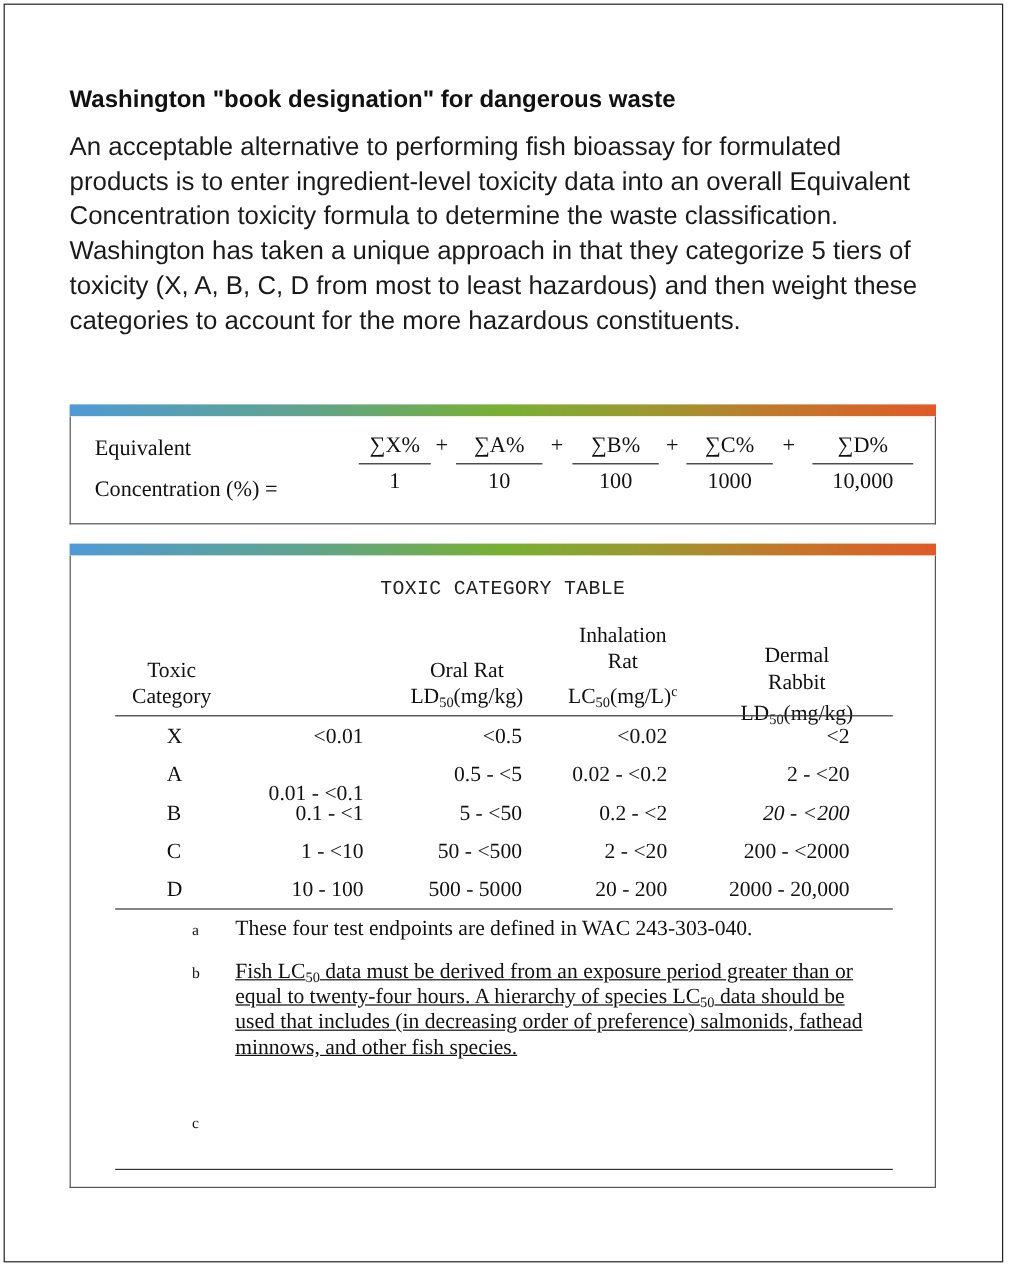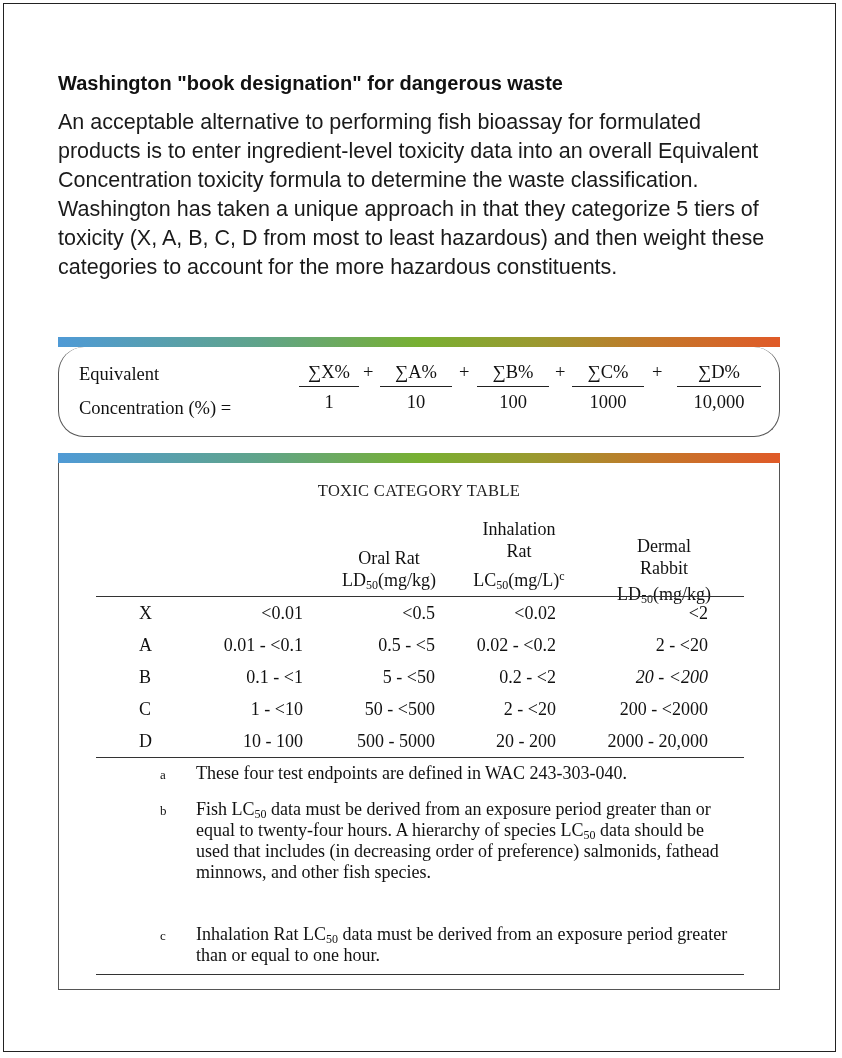--- a/index.html
+++ b/index.html
@@ -21,31 +21,31 @@
     .grad {
       position: absolute; left: 58px; width: 722px; height: 10px;
       background: linear-gradient(to right, #4f9ad6 0%, #60a48a 28%, #78b032 50%, #9a9a30 66%, #c2782a 82%, #e05a28 100%);
     }
     .box {
       position: absolute; left: 58px; width: 722px; box-sizing: border-box;
       border: 1.5px solid #555; border-top: none; background: #fff;
     }
     .serif { font-family: "Liberation Serif", serif; color: #111; }
     
-    .formula { top: 347px; height: 90px; border-radius: 26px; }
+    .formula { top: 347px; height: 90px; }
     .f-label { position: absolute; left: 20px; font-size: 18.5px; }
     .frac { position: absolute; text-align: center; font-size: 18.5px; }
     .frac .num { display: block; border-bottom: 1.5px solid #222; padding-bottom: 3px; }
     .frac .den { display: block; padding-top: 5px; }
     .plus { position: absolute; top: 15px; font-size: 18.5px; }
     
     .tbox { top: 463px; height: 527px; }
     .tcaption {
       position: absolute; left: 0; width: 100%; top: 18px; text-align: center;
-      font-family: Liberation Serif, serif; font-size: 16.5px; color: #222; letter-spacing: 0.3px;
+      font-family: Liberation Mono, monospace; font-size: 16.5px; color: #222; letter-spacing: 0.3px;
     }
     .th { position: absolute; font-size: 18px; text-align: center; line-height: 22px; }
     .rule { position: absolute; left: 37px; width: 648px; height: 0; border-top: 1.5px solid #333; }
     .cell { position: absolute; font-size: 18px; white-space: nowrap; }
     .cell.r { text-align: right; }
     .fn-mark { position: absolute; left: 101px; font-size: 13px; }
     .fn-text { position: absolute; left: 137px; width: 540px; font-size: 18px; line-height: 21px; }
     sub { font-size: 12px; vertical-align: -3px; line-height: 0; }
     sup { font-size: 12px; vertical-align: 6px; line-height: 0; }
   </style>
@@ -90,20 +90,24 @@
   <span class="frac" style="left:618px; width:84px; top:15px;">
     <span class="num">∑D%</span>
     <span class="den">10,000</span>
   </span>
 </div>
 
 <div class="grad" style="top:453px;"></div>
 <div class="box tbox serif">
   <div class="tcaption">TOXIC CATEGORY TABLE</div>
 
+  <div class="th" style="left:40px; width:88px; top:84px;">
+    <div>Toxic</div>
+    <div>Category</div>
+  </div>
   <div class="th" style="left:265px; width:130px; top:84px;">
     <div>Oral Rat</div>
     <div><span>LD</span><sub>50</sub><span>(mg/kg)</span></div>
   </div>
   <div class="th" style="left:395px; width:130px; top:55px;">
     <div>Inhalation</div>
     <div>Rat</div>
     <div style="margin-top:7px;"><span>LC</span><sub>50</sub><span>(mg/L)</span><sup>c</sup></div>
   </div>
   <div class="th" style="left:530px; width:150px; top:60px;margin-top:12px;">
@@ -116,21 +120,21 @@
 
   <div>
     <span class="cell" style="left:80px; top:140px;">X</span>
     <span class="cell r" style="right:476px; top:140px;">&lt;0.01</span>
     <span class="cell r" style="right:344px; top:140px;">&lt;0.5</span>
     <span class="cell r" style="right:223px; top:140px;">&lt;0.02</span>
     <span class="cell r" style="right:71px; top:140px;">&lt;2</span>
   </div>
   <div>
     <span class="cell" style="left:80px; top:172px;">A</span>
-    <span class="cell r" style="right:476px; top:172px;margin-left:44px;">0.01 - &lt;0.1</span>
+    <span class="cell r" style="right:476px; top:188px;margin-left:44px;">0.01 - &lt;0.1</span>
     <span class="cell r" style="right:344px; top:172px;">0.5 - &lt;5</span>
     <span class="cell r" style="right:223px; top:172px;">0.02 - &lt;0.2</span>
     <span class="cell r" style="right:71px; top:172px;">2 - &lt;20</span>
   </div>
   <div>
     <span class="cell" style="left:80px; top:204px;">B</span>
     <span class="cell r" style="right:476px; top:204px;">0.1 - &lt;1</span>
     <span class="cell r" style="right:344px; top:204px;">5 - &lt;50</span>
     <span class="cell r" style="right:223px; top:204px;">0.2 - &lt;2</span>
     <span class="cell r" style="right:71px; top:204px;font-style:italic;">20 - &lt;200</span>
@@ -151,23 +155,20 @@
   </div>
 
   <div class="rule" style="top:294px;"></div>
 
   <span class="fn-mark" style="top:304px;">a</span>
   <div class="fn-text" style="top:300px;">
     <span>These four test endpoints are defined in WAC 243-303-040.</span>
   </div>
 
   <span class="fn-mark" style="top:340px;">b</span>
-  <div class="fn-text" style="top:336px;">
+  <div class="fn-text" style="top:336px;text-decoration:underline;">
     <span>Fish LC</span><sub>50</sub><span> data must be derived from an exposure period greater than or equal to twenty-four hours. A hierarchy of species LC</span><sub>50</sub><span> data should be used that includes (in decreasing order of preference) salmonids, fathead minnows, and other fish species.</span>
   </div>
 
   <span class="fn-mark" style="top:465px;">c</span>
-  <div class="fn-text" style="top:461px;">
-    <span>Inhalation Rat LC</span><sub>50</sub><span> data must be derived from an exposure period greater than or equal to one hour.</span>
-  </div>
 
   <div class="rule" style="top:511px;"></div>
 </div>
 
 </body></html>

